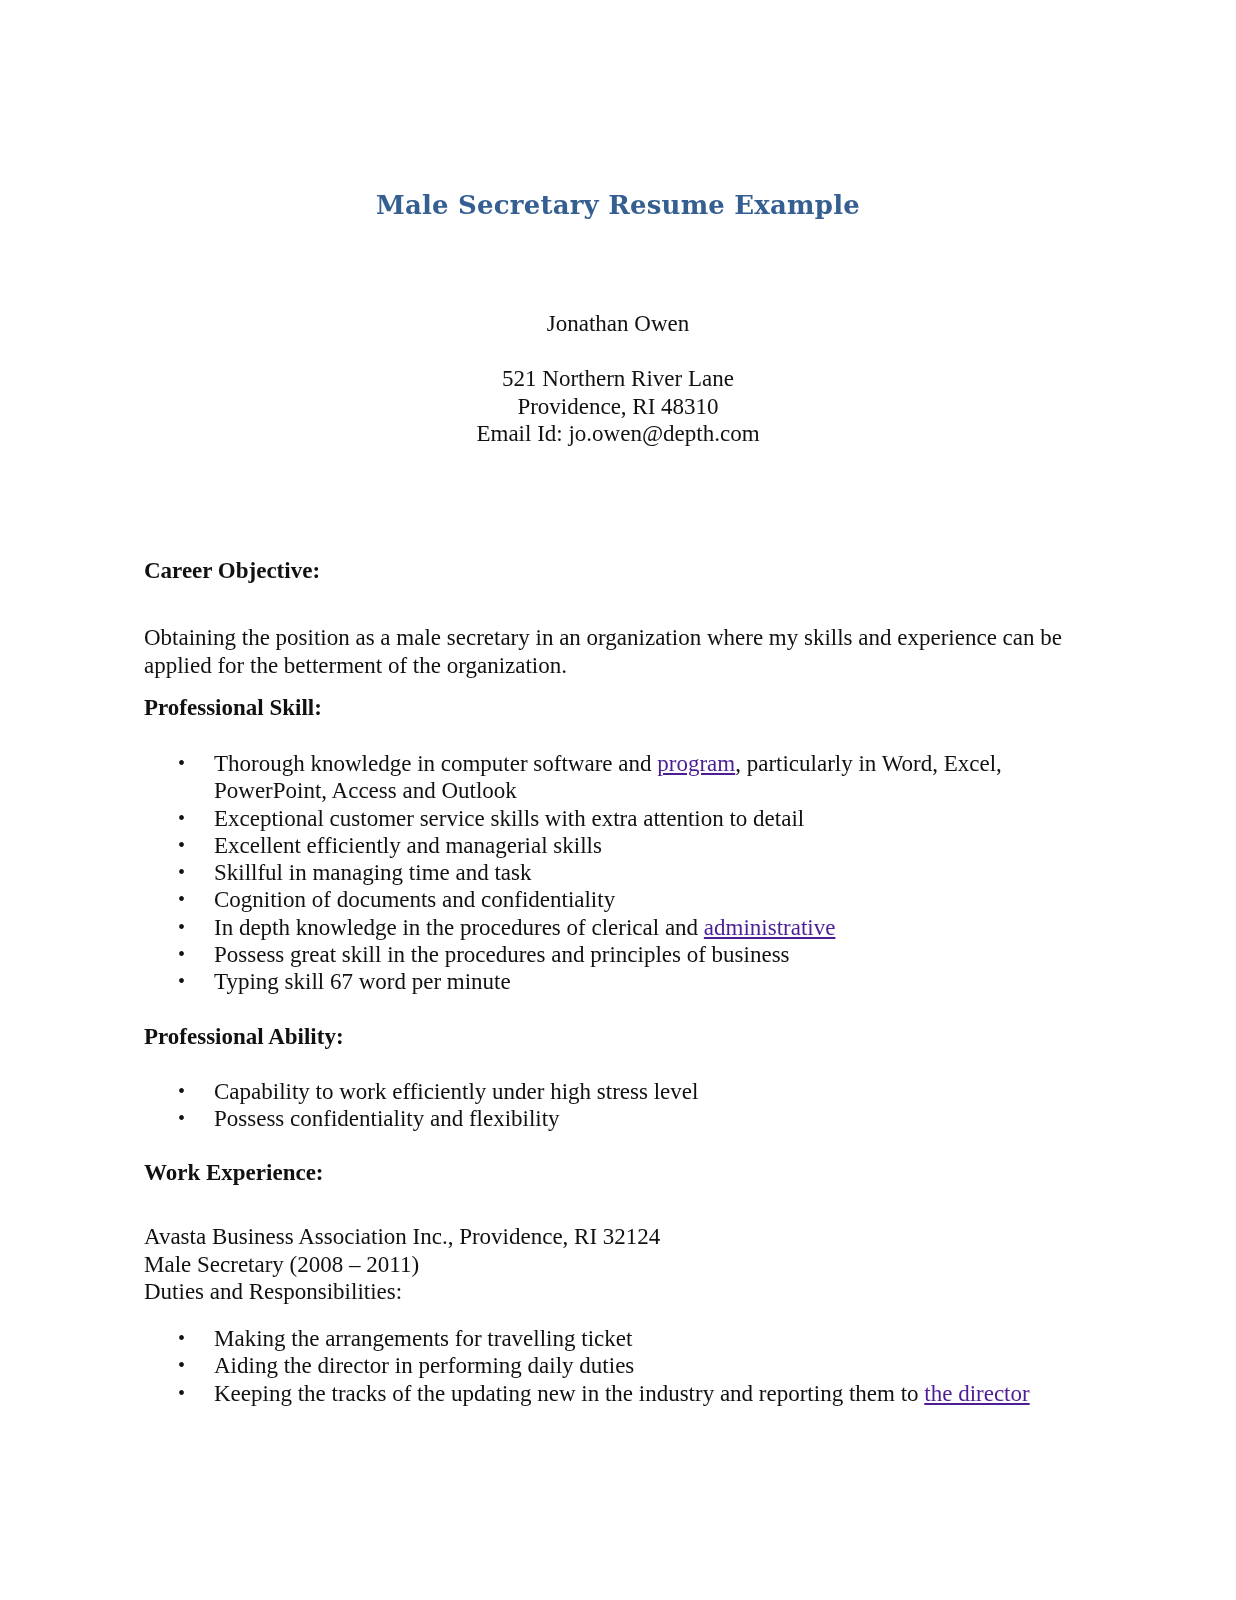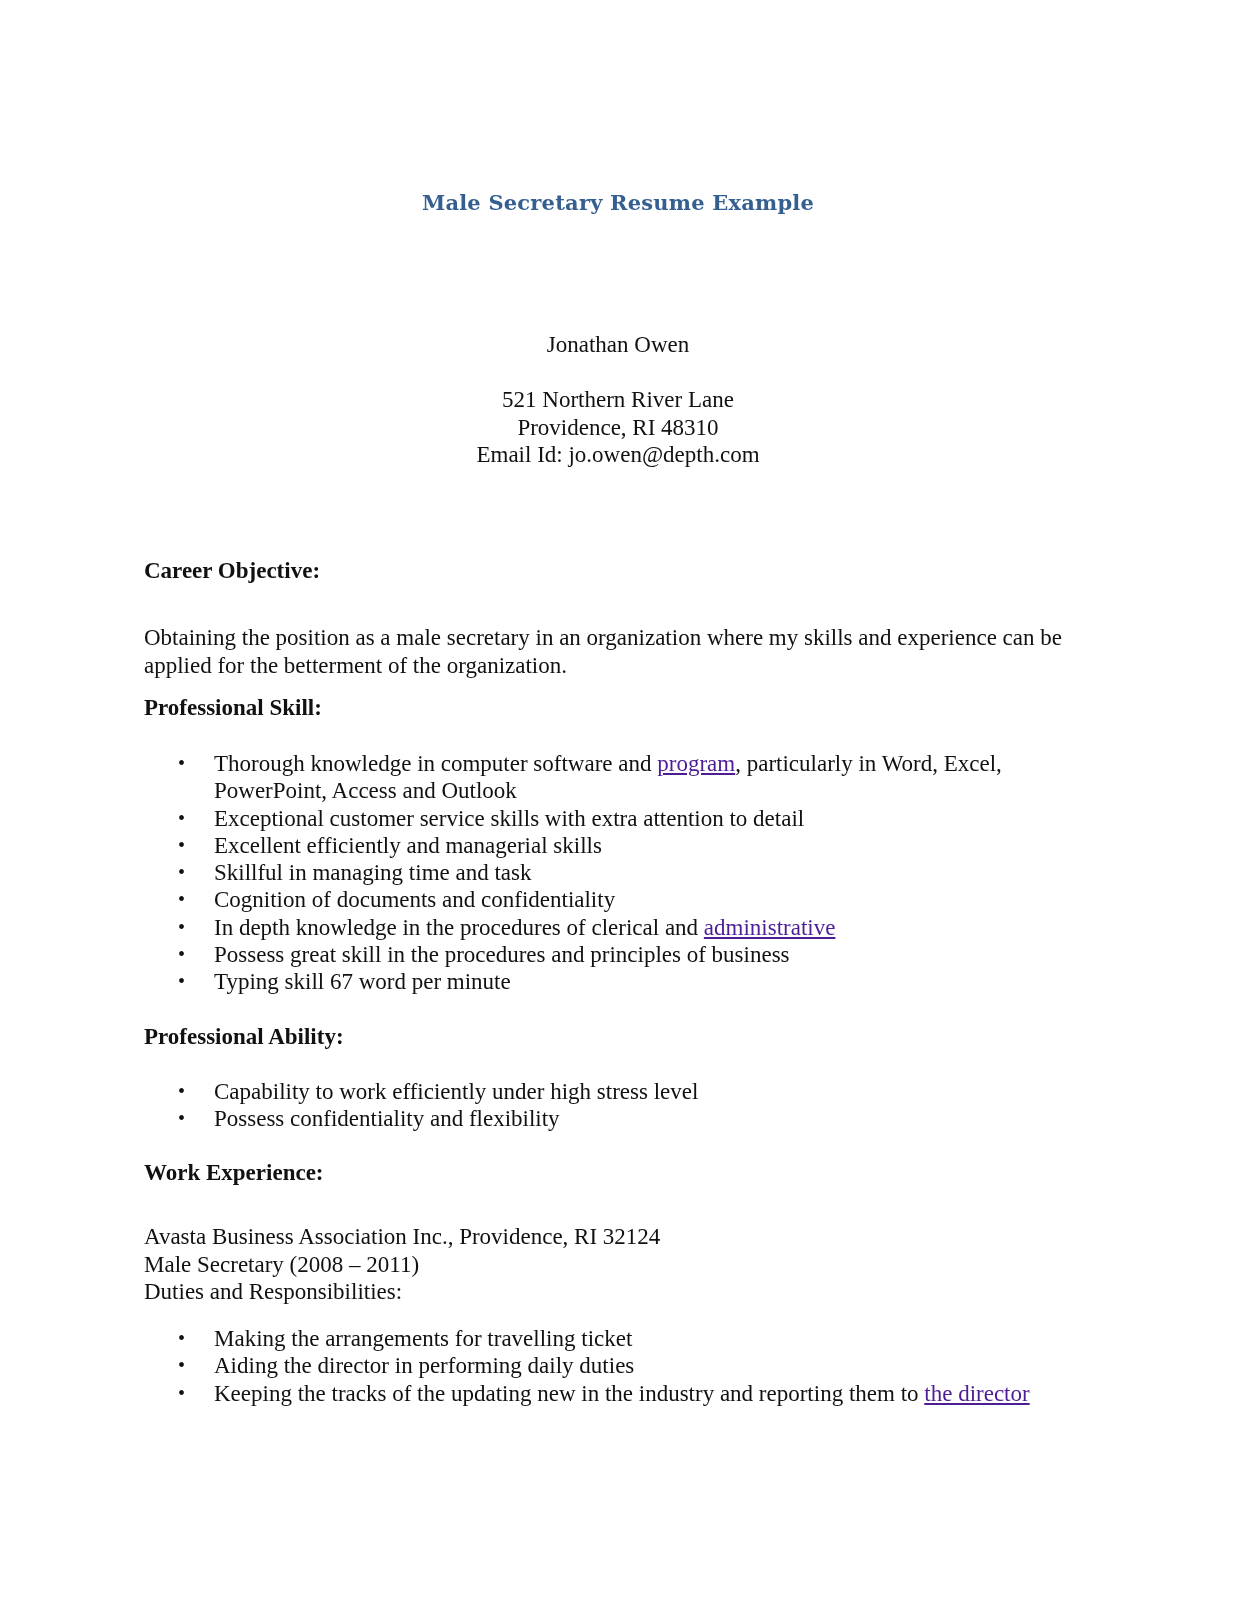--- a/index.html
+++ b/index.html
@@ -22,32 +22,31 @@
       height: 1600px;
     }
     .doc-title {
       position: absolute;
       top: 190px;
       left: 0;
       width: 1236px;
       text-align: center;
       font-family: "DejaVu Serif", "Liberation Serif", serif;
       font-weight: bold;
-      font-size: 21px;
+      font-size: 26px;
       color: #365f91;
       letter-spacing: 0.2px;
     }
     .contact {
       position: absolute;
       left: 0;
       width: 1236px;
       text-align: center;
       font-size: 23px;
       line-height: 27.5px;
-      margin-top: 21px;
     }
     .contact .name { display:block; }
     .contact-block { top: 310px; }
     .address-block { top: 365px; }
     .section-heading {
       position: absolute;
       left: 144px;
       font-weight: bold;
       font-size: 23px;
     }

